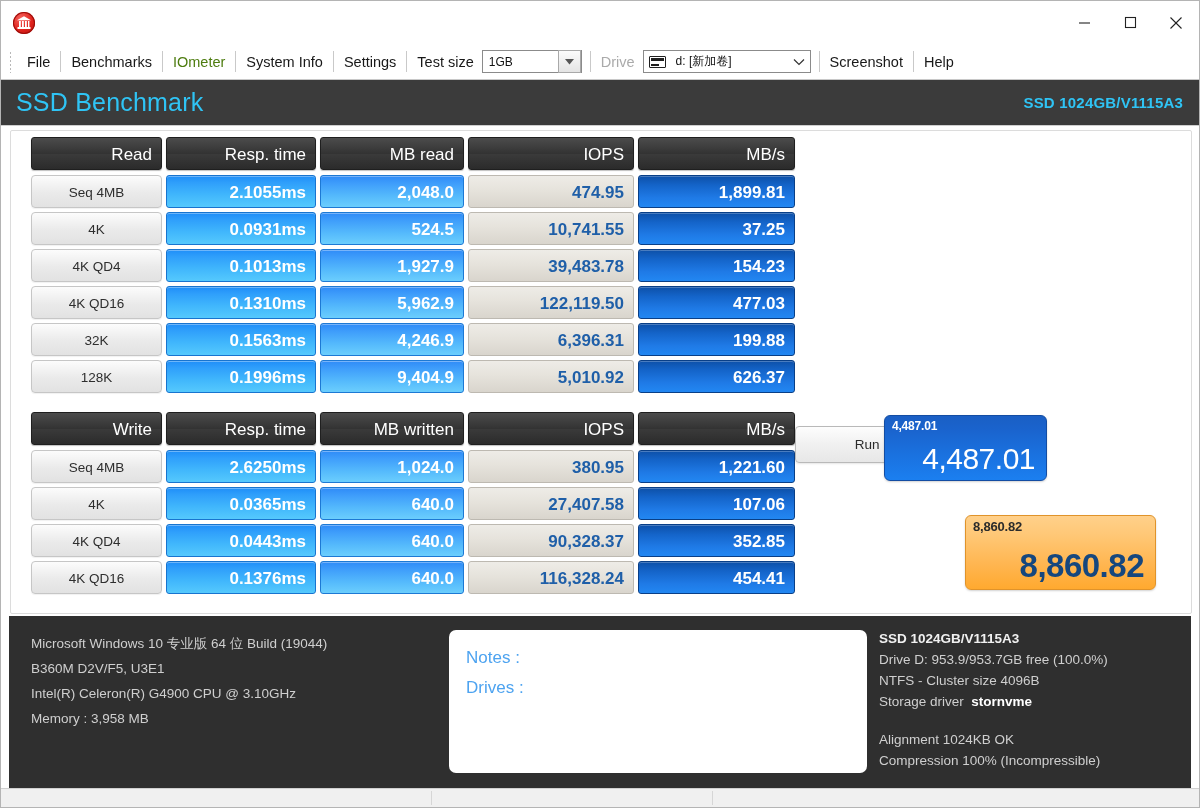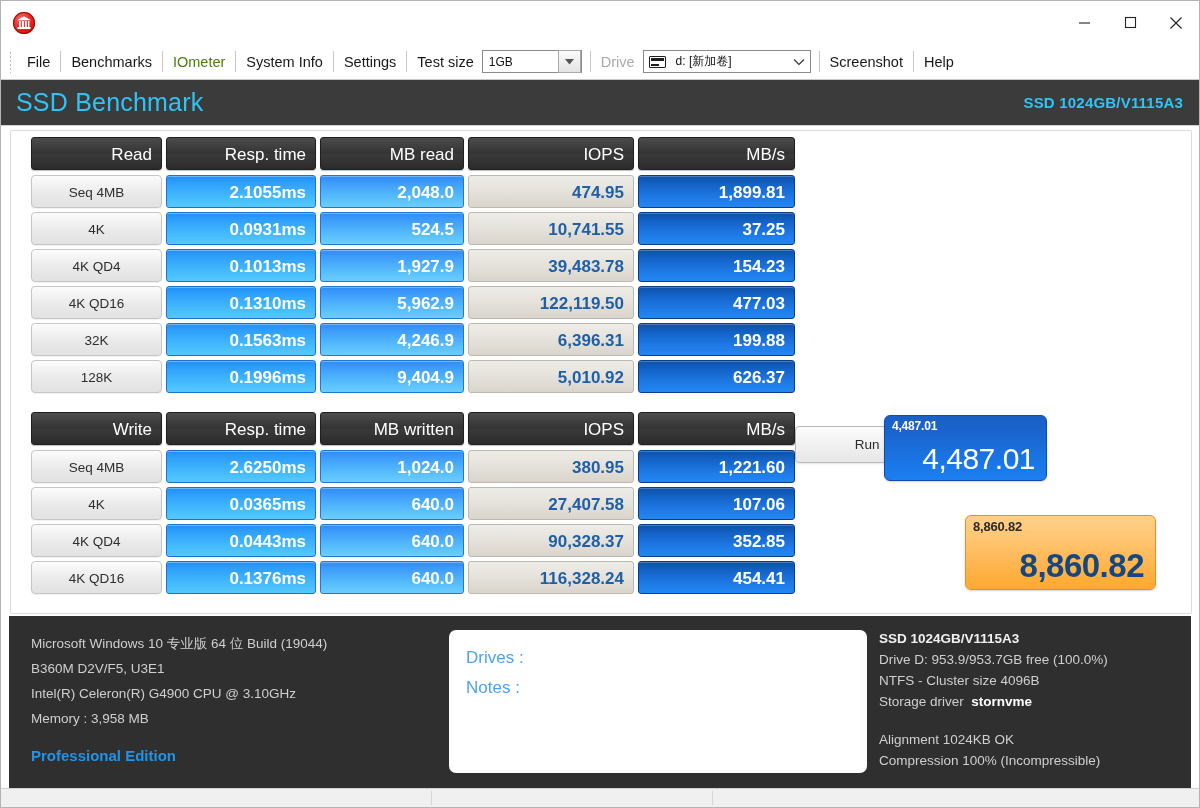--- a/index.html
+++ b/index.html
@@ -456,26 +456,25 @@
       </div>
     </div>
   </div>
 
   <div class="infopanel">
     <div class="info-left">
       <div>Microsoft Windows 10 专业版 64 位 Build (19044)</div>
       <div>B360M D2V/F5, U3E1</div>
       <div>Intel(R) Celeron(R) G4900 CPU @ 3.10GHz</div>
       <div>Memory : 3,958 MB</div>
-      <div class="pro">Professional Edition</div>
     </div>
 
     <div class="notes">
+      <div>Notes :</div>
       <div>Drives :</div>
-      <div>Notes :</div>
     </div>
 
     <div class="info-right">
       <div class="model">SSD 1024GB/V1115A3</div>
       <div>Drive D: 953.9/953.7GB free (100.0%)</div>
       <div>NTFS - Cluster size 4096B</div>
       <div class="drv"><span>Storage driver</span>&nbsp;&nbsp;<b>stornvme</b></div>
       <div class="spacer"></div>
       <div>Alignment 1024KB OK</div>
       <div>Compression 100% (Incompressible)</div>

